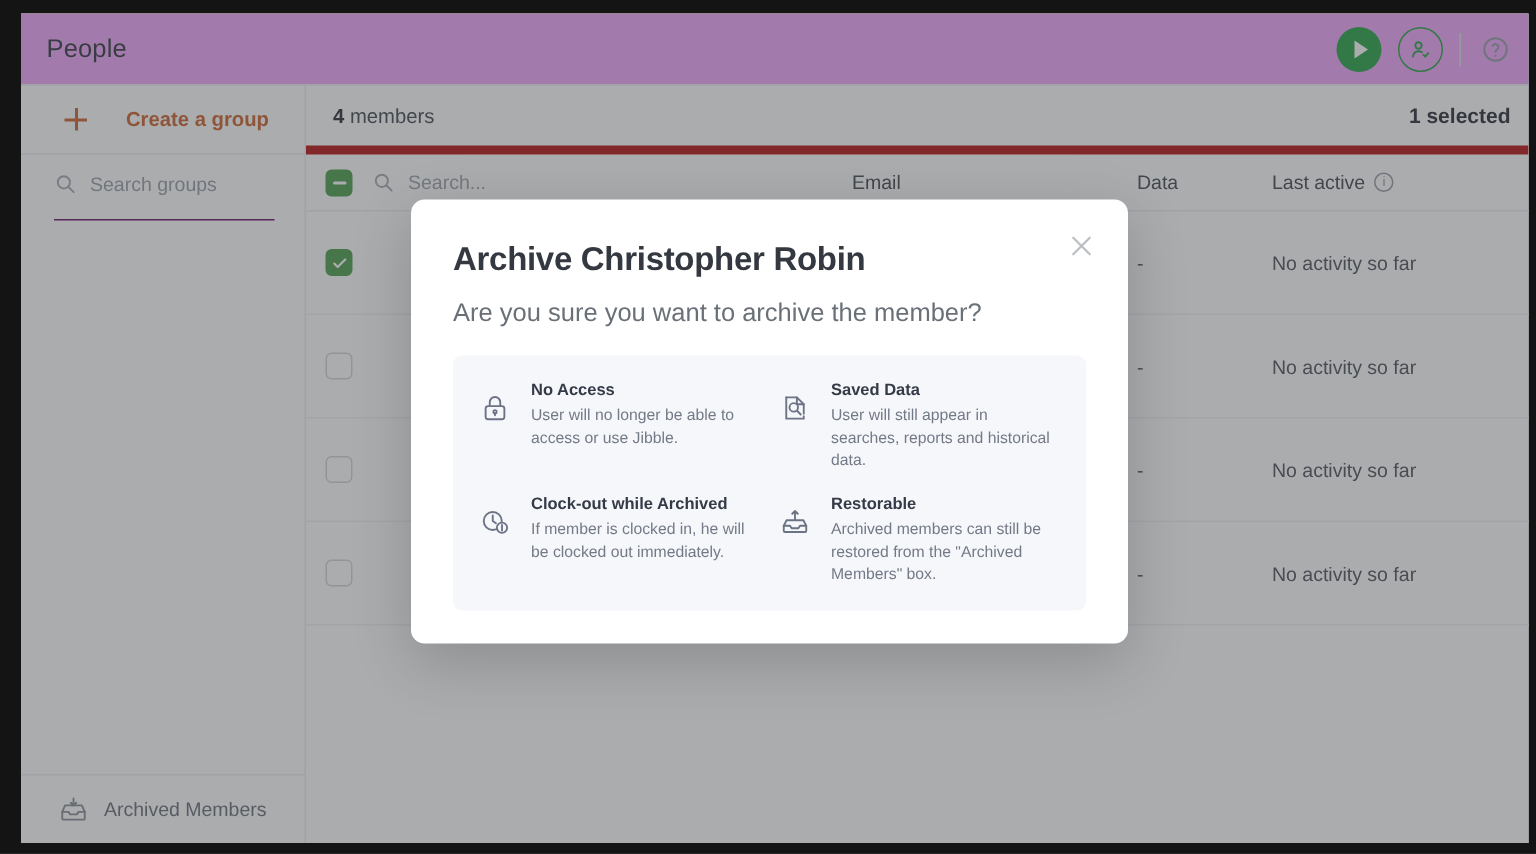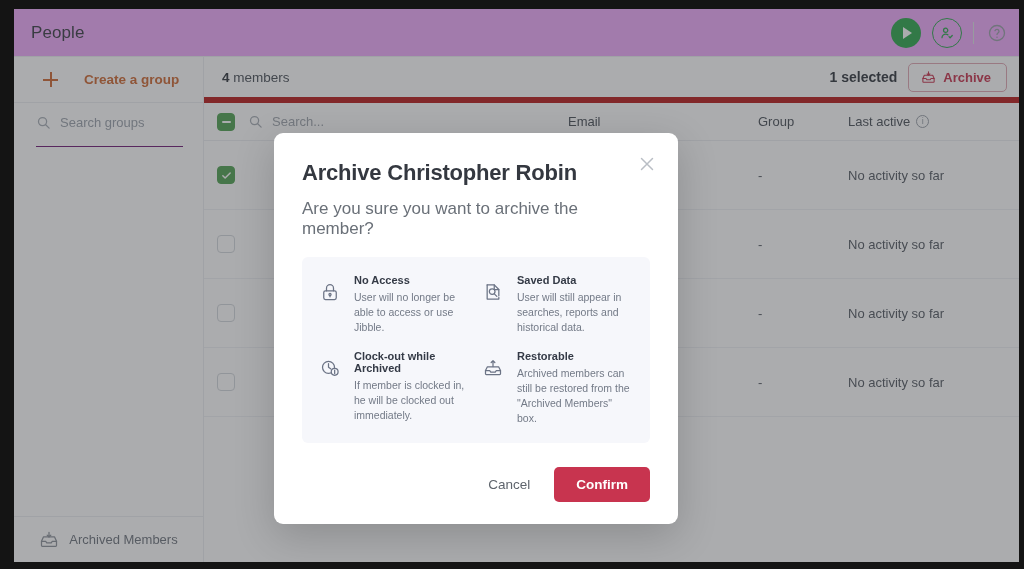--- a/index.html
+++ b/index.html
@@ -171,21 +171,21 @@
   .overlay {
     position: absolute; left: 0; top: 0;
     width: 1005px; height: 553px;
     background: rgba(56,58,62,0.42);
   }
 
   
   .modal {
     position: absolute;
     left: 260px; top: 124px;
-    width: 404px;
+    width: 478px;
     background: #ffffff;
     border-radius: 9px;
     box-shadow: 0 12px 40px rgba(0,0,0,.18);
     padding: 27px 28px 22px 28px;
   }
   .modal-title {
     font-size: 22px; font-weight: 700; color: #343840;
     letter-spacing: -.2px;
   }
   .modal-sub {
@@ -279,46 +279,38 @@
     </div>
 
     <div class="main">
 
       <div class="toolbar">
         <div class="members-count">
           <b>4</b><span> members</span>
         </div>
         <div class="toolbar-right">
           <span class="selected-text">1 selected</span>
-          <button class="btn-archive">
-            <svg width="15" height="15" viewBox="0 0 24 24" fill="none" stroke="#c8344f" stroke-width="1.7" stroke-linecap="round" stroke-linejoin="round">
-              <path d="M3 13.5h5l1.3 2h5.4l1.3-2h5"></path>
-              <path d="M3 13.5l2.3-5.2h13.4L21 13.5v5.2a1 1 0 0 1-1 1H4a1 1 0 0 1-1-1z"></path>
-              <path d="M12 2.8v5.2M9.8 6.2L12 8.4l2.2-2.2"></path>
-            </svg>
-            <span>Archive</span>
-          </button>
         </div>
       </div>
 
       <div class="thead">
         <div class="col-check">
           <div class="chk green">
             <span class="dash"></span>
           </div>
         </div>
         <div class="col-name">
           <svg width="15" height="15" viewBox="0 0 24 24" fill="none" stroke="#a8aeb6" stroke-width="2" stroke-linecap="round">
             <circle cx="10.5" cy="10.5" r="6.5"></circle>
               <path d="M15.5 15.5L21 21"></path>
           </svg>
           <span class="ph-search">Search...</span>
         </div>
         <div class="col-email">Email</div>
-        <div class="col-group">Group</div>
+        <div class="col-group">Data</div>
         <div class="col-last">
           <span>Last active</span>
           <i class="info-i">i</i>
         </div>
       </div>
 
       <div>
         <div class="trow">
           <div class="col-check">
             <div class="chk green">
@@ -434,20 +426,16 @@
             </svg>
           </div>
           <div>
             <div class="ib-title">Restorable</div>
             <div class="ib-desc">Archived members can still be restored from the "Archived Members" box.</div>
           </div>
         </div>
 
       </div>
 
-      <div class="modal-actions">
-        <button class="btn-cancel">Cancel</button>
-        <button class="btn-confirm">Confirm</button>
-      </div>
     </div>
 
   </div>
 </div>
 
 </body></html>

